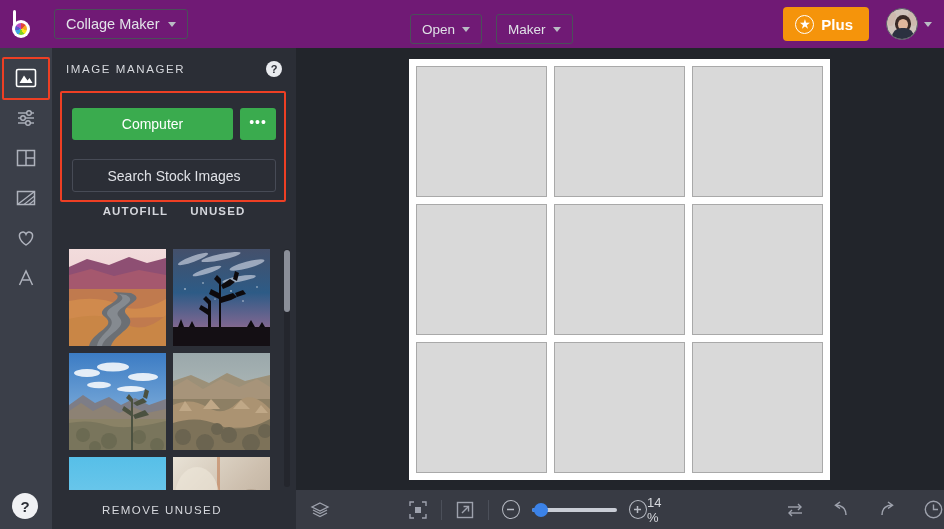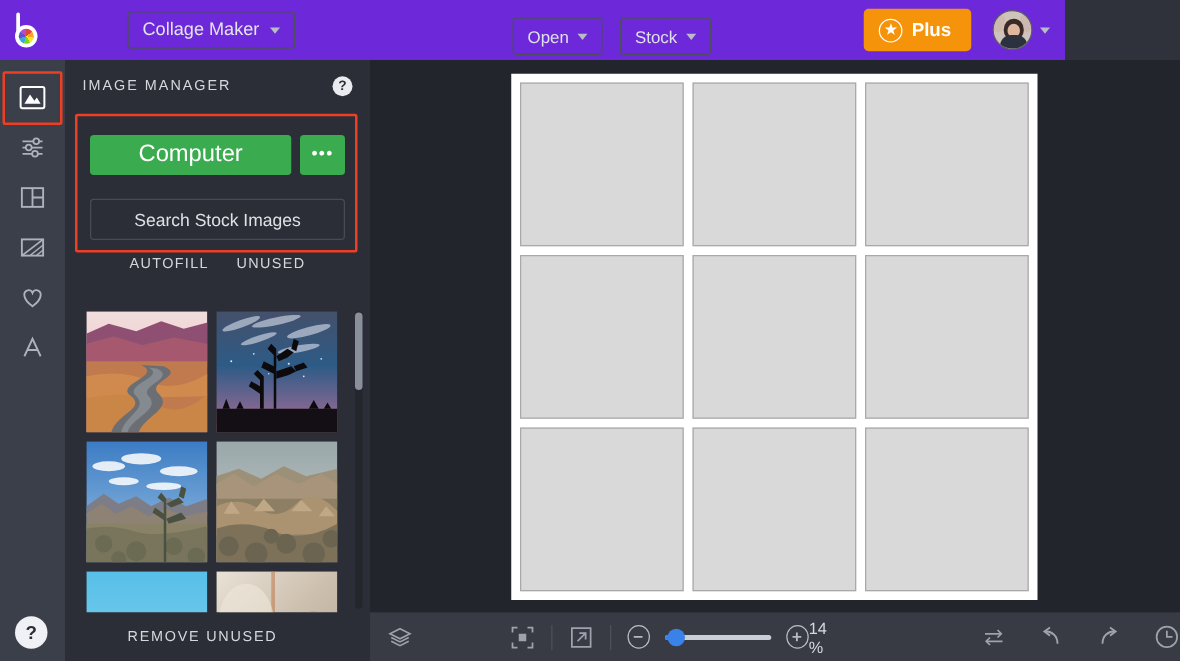--- a/index.html
+++ b/index.html
@@ -6,22 +6,22 @@
   html, body {
     width: 944px; height: 529px;
     background: #22252b;
     font-family: "Liberation Sans", sans-serif;
     overflow: hidden;
   }
   .app { position: relative; width: 944px; height: 529px; background: #2f323a; }
 
   
   .topbar {
-    position: absolute; left: 0; top: 0; width: 852px; height: 48px;
-    background: #6d28d9; display: flex; align-items: center; gap: 48px;
+    position: absolute; left: 0; top: 0; width: 944px; height: 48px;
+    background: #701a75; display: flex; align-items: center;
   }
   .logo-wrap { width: 48px; height: 48px; display: flex; align-items: center; justify-content: center; }
   .logo { position: relative; width: 26px; height: 28px; }
   .logo .stem {
     position: absolute; left: 2px; top: 0; width: 3px; height: 18px;
     background: #ffffff; border-radius: 2px;
   }
   .logo .ring {
     position: absolute; left: 1px; top: 10px; width: 18px; height: 18px;
     border-radius: 50%; background: #ffffff;
@@ -111,38 +111,38 @@
     display: flex; align-items: center; justify-content: center; cursor: pointer;
   }
   .actions-box { position: relative; padding: 8px 20px 0 20px; }
   .actions-hl {
     position: absolute; left: 8px; top: 1px; width: 226px; height: 111px;
     border: 2.5px solid #ee3f24; border-radius: 2px; pointer-events: none;
   }
   .row-computer { display: flex; gap: 7px; margin-top: 10px; }
   .btn-green {
     flex: 1; height: 32px; background: #3aab4e; border-radius: 3px;
-    color: #ffffff; font-size: 19px; display: flex;
+    color: #ffffff; font-size: 14px; display: flex;
     align-items: center; justify-content: center; cursor: pointer;
   }
   .btn-green-sm {
     width: 36px; height: 32px; background: #3aab4e; border-radius: 3px;
     display: flex; align-items: center; justify-content: center; cursor: pointer;
     color: #ffffff; letter-spacing: 1px; font-size: 14px; padding-bottom: 5px;
   }
   .btn-outline {
     height: 33px; margin-top: 19px; border: 1px solid #474b56; border-radius: 3px;
     color: #dfe1e6; font-size: 14px; display: flex;
     align-items: center; justify-content: center; cursor: pointer;
   }
   .sub-actions {
     display: flex; justify-content: center; gap: 22px;
     margin-top: 13px; font-size: 11.5px; letter-spacing: 1.1px; color: #d4d6dc;
   }
-  .sub-actions span { cursor: pointer; }
+  .sub-actions span { cursor: pointer; font-weight: bold; }
 
   
   .thumbs-wrap {
     position: absolute; left: 0; top: 196px; width: 244px; height: 246px;
     overflow: hidden;
   }
   .thumbs {
     position: absolute; left: 17px; top: 5px;
     display: grid; grid-template-columns: 97px 97px; gap: 7px 7px;
   }
@@ -225,21 +225,21 @@
       <span>Collage Maker</span>
       <span class="caret"></span>
     </div>
 
     <div class="topbar-center">
       <div class="menu-btn">
         <span>Open</span>
         <span class="caret"></span>
       </div>
       <div class="menu-btn">
-        <span>Stock</span>
+        <span>Maker</span>
         <span class="caret"></span>
       </div>
     </div>
 
     <div class="plus-btn">
       <span class="star-badge">★</span>
       <span>Plus</span>
     </div>
 
     <div class="avatar-wrap">

